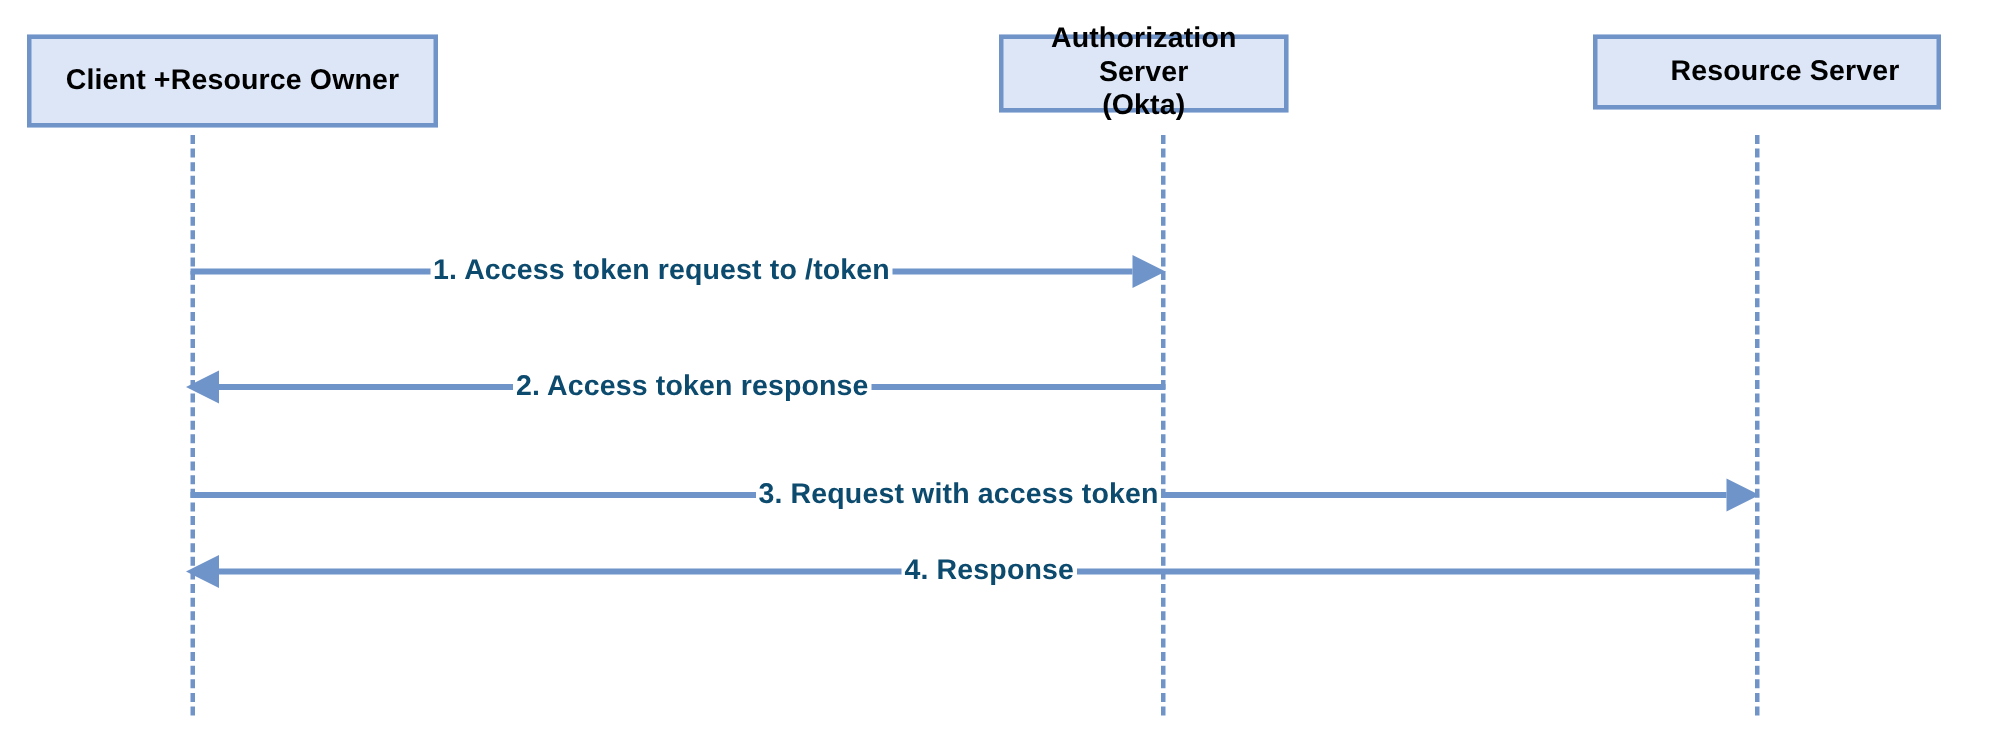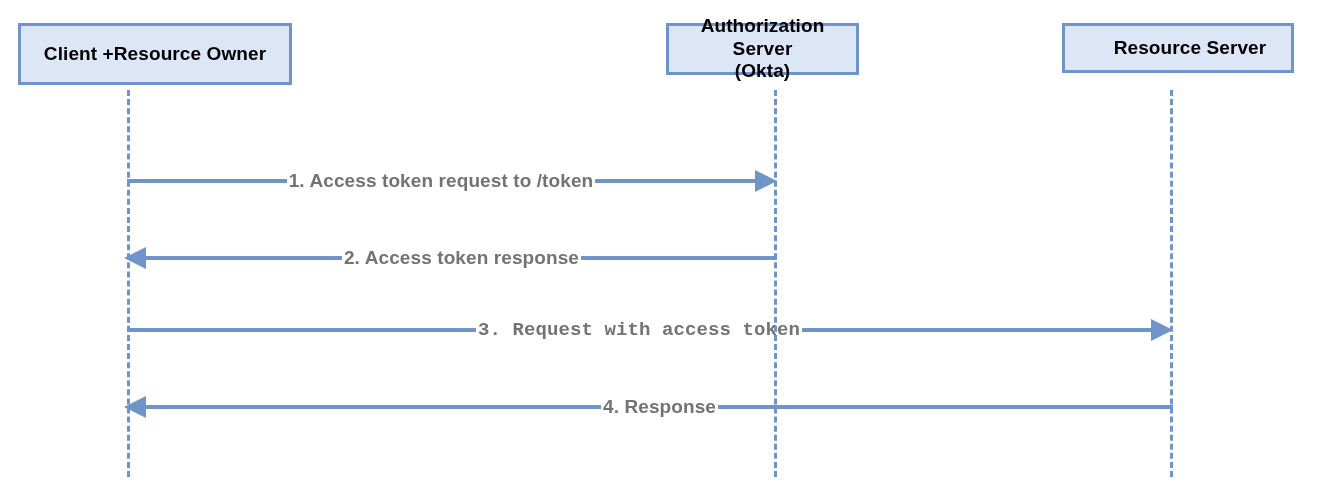--- a/index.html
+++ b/index.html
@@ -54,21 +54,21 @@
   .msg-line {
     flex: 1 1 auto;
     height: 4px;
     background: #6f94c9;
   }
   .msg-label {
     flex: 0 0 auto;
     padding: 0 2px;
     font-size: 19px;
     font-weight: bold;
-    color: #737373;
+    color: #0c4a6e;
     white-space: nowrap;
     letter-spacing: 0.1px;
   }
   .arrowhead {
     flex: 0 0 auto;
     width: 0;
     height: 0;
     border-top: 11px solid transparent;
     border-bottom: 11px solid transparent;
   }
@@ -108,27 +108,27 @@
     <div class="arrowhead right"></div>
   </div>
 
   <div class="message-row" style="left:124px; top:241px; width:653px;">
     <div class="arrowhead left"></div>
     <div class="msg-line"></div>
     <div class="msg-label">2. Access token response</div>
     <div class="msg-line"></div>
   </div>
 
-  <div class="message-row" style="left:127px; top:313px; width:1046px;font-family:Liberation Mono, monospace;">
+  <div class="message-row" style="left:127px; top:313px; width:1046px;">
     <div class="msg-line"></div>
     <div class="msg-label">3. Request with access token</div>
     <div class="msg-line"></div>
     <div class="arrowhead right"></div>
   </div>
 
-  <div class="message-row" style="left:124px; top:390px; width:1049px;">
+  <div class="message-row" style="left:124px; top:364px; width:1049px;">
     <div class="arrowhead left"></div>
     <div class="msg-line"></div>
     <div class="msg-label">4. Response</div>
     <div class="msg-line"></div>
   </div>
 
 </div>
 
 </body></html>

